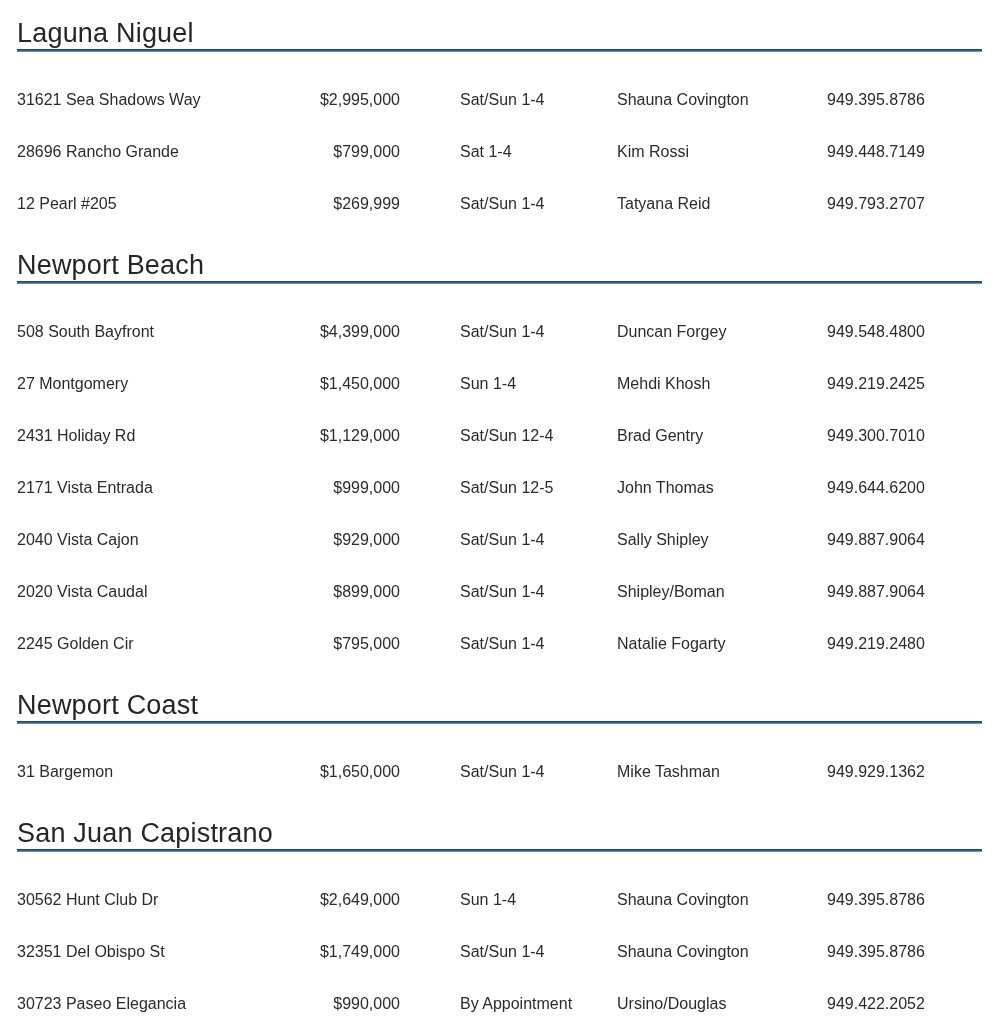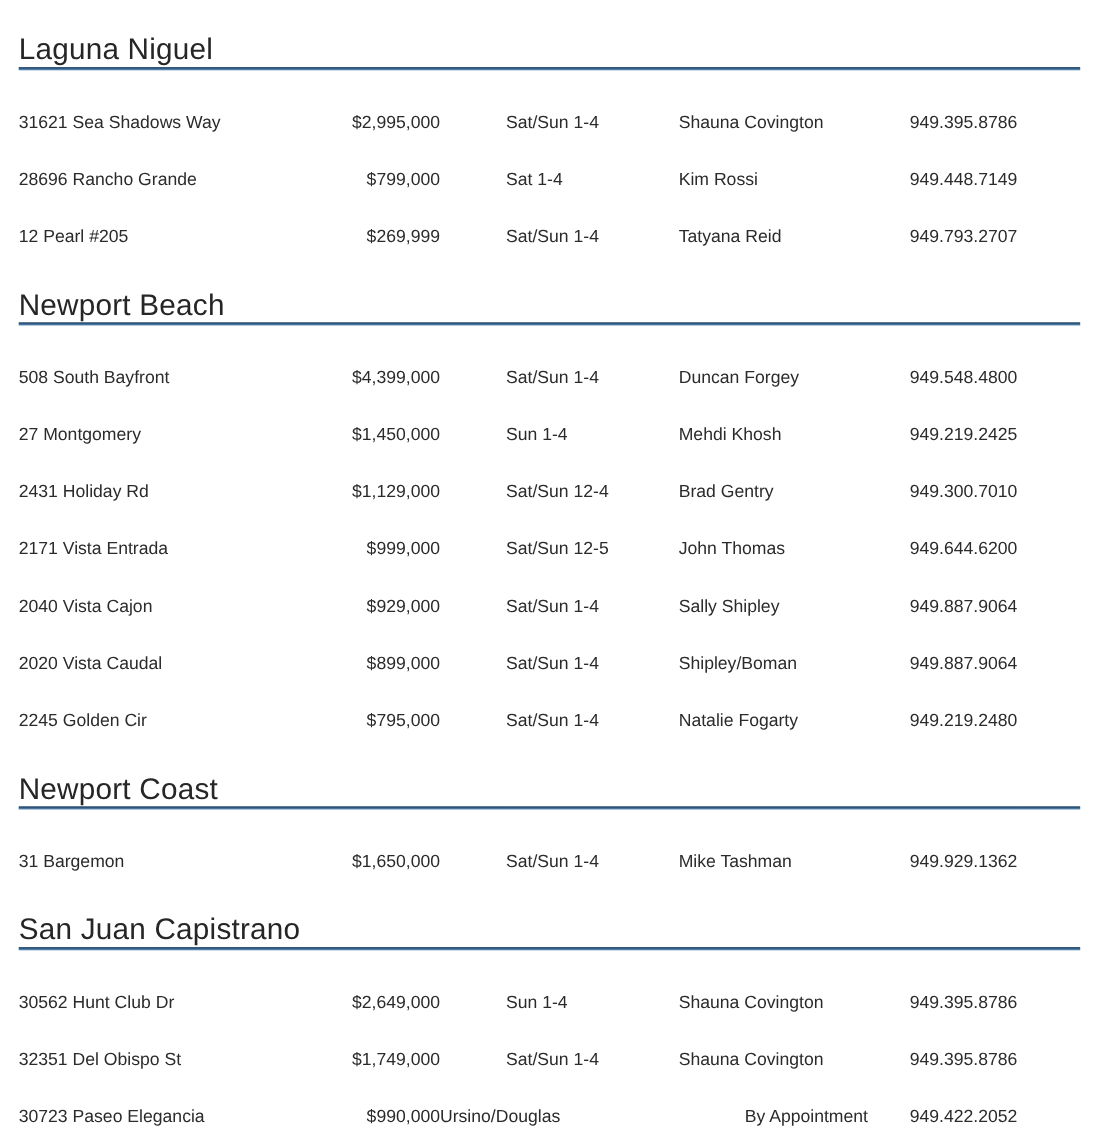--- a/index.html
+++ b/index.html
@@ -17,21 +17,21 @@
     padding: 18px 22px 0 17px;
   }
   .city-section .city-name {
     font-size: 27px;
     font-weight: 400;
     line-height: 30px;
     color: #262626;
     letter-spacing: 0.2px;
   }
   .city-section { margin-top: 20px; }
-  .city-section:first-child { margin-top: 12px; }
+  .city-section:first-child { margin-top: 0; }
   .rule {
     height: 3px;
     margin-top: 1px;
     background: linear-gradient(to bottom, #1b3c5f 0%, #35648f 55%, #84a7c3 100%);
   }
   .rows { margin-top: 22px; }
   .row {
     display: grid;
     grid-template-columns: 263px 120px 217px 210px 1fr;
     height: 52px;
@@ -170,20 +170,20 @@
     <span class="cell address">32351 Del Obispo St</span>
     <span class="cell price">$1,749,000</span>
     <span class="cell time">Sat/Sun 1-4</span>
     <span class="cell agent">Shauna Covington</span>
     <span class="cell phone">949.395.8786</span>
   </div>
 
   <div class="row">
     <span class="cell address">30723 Paseo Elegancia</span>
     <span class="cell price">$990,000</span>
+    <span class="cell time">By Appointment</span>
     <span class="cell agent">Ursino/Douglas</span>
-    <span class="cell time">By Appointment</span>
     <span class="cell phone">949.422.2052</span>
   </div>
 </div>
   </section>
 </div>
 </main>
 
 </body></html>

